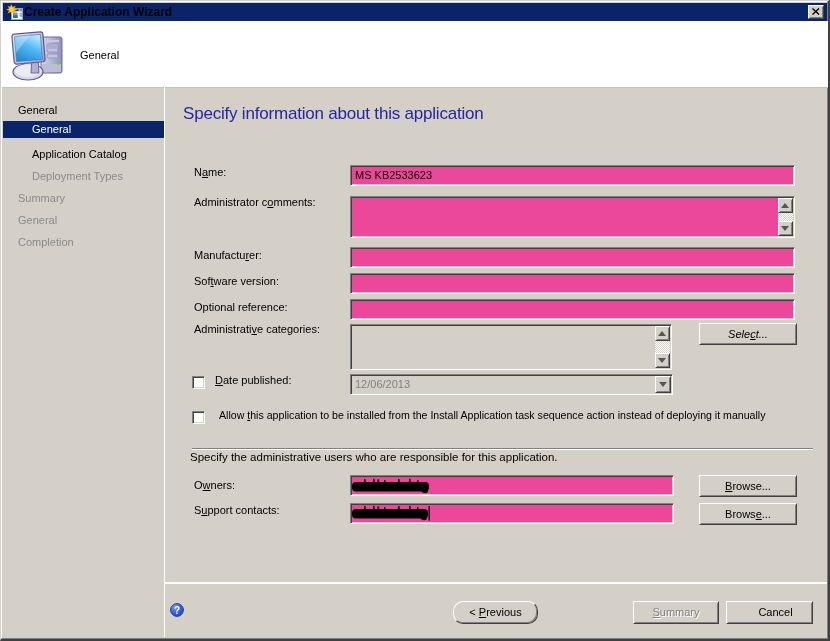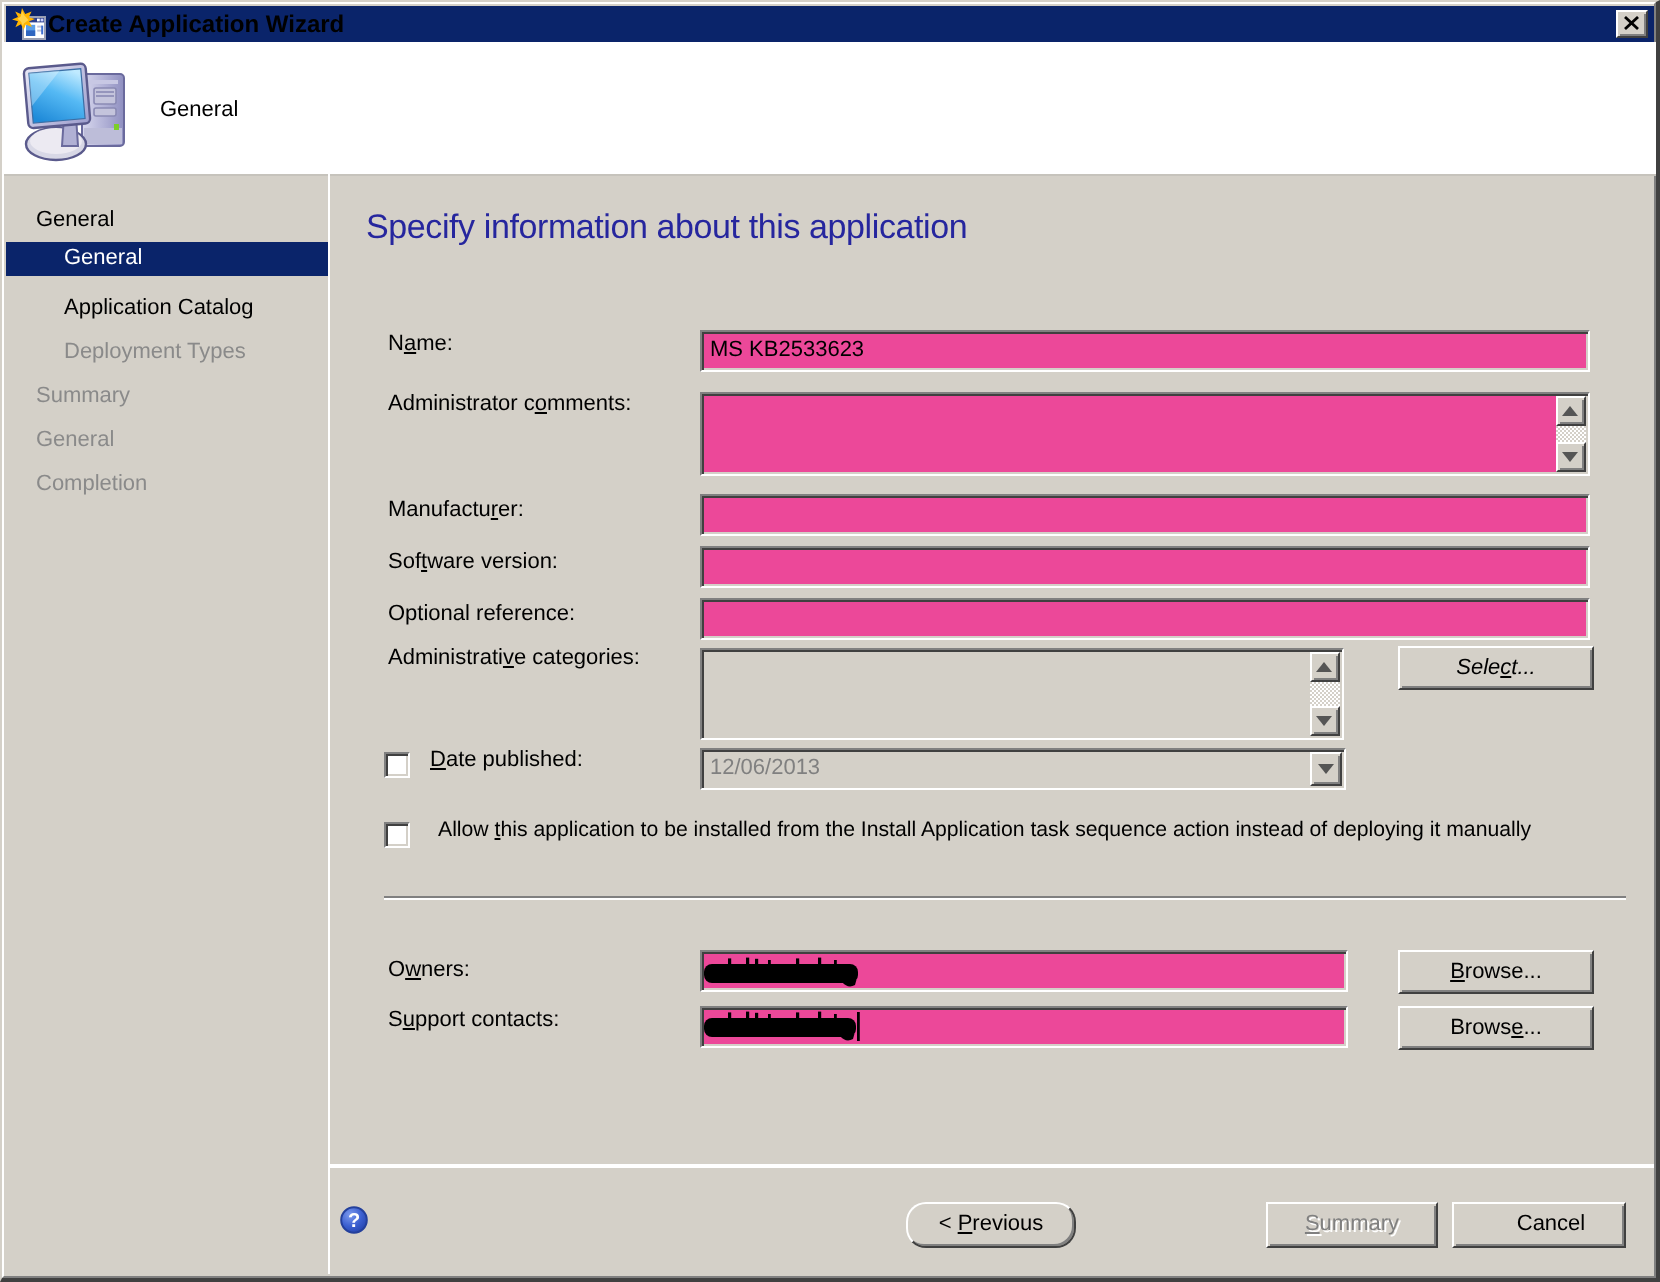--- a/index.html
+++ b/index.html
@@ -188,20 +188,21 @@
   <div class="sb-btn" style="right:1px; top:1px; width:16px; height:17px;"></div>
   <div class="arrow" style="right:5px; top:7px; border-left:4px solid transparent; border-right:4px solid transparent; border-top:5px solid #555;"></div>
 </div>
 
 <div class="checkbox" style="left:191px; top:410px;"></div>
 <div class="abs lbl" style="left:218px; top:408px; font-size:10.6px;">Allow <u>t</u>his application to be installed from the Install Application task sequence action instead of deploying it manually</div>
 
 <div class="abs" style="left:191px; top:447px; width:621px; height:1px; background:#808080;"></div>
 <div class="abs" style="left:191px; top:448px; width:621px; height:1px; background:#fff;"></div>
 
+<div class="abs lbl" style="left:189px; top:450px; font-size:11.5px;">Specify the administrative users who are responsible for this application.</div>
 
 <div class="abs lbl" style="left:193px; top:478px;">O<u>w</u>ners:</div>
 <div class="abs field" style="left:349px; top:474px; width:324px; height:21px;">
   <svg width="85" height="19" style="position:absolute; left:0px; top:0px;" viewBox="0 0 85 19">
     <rect x="1" y="6" width="77" height="9.5" rx="4" fill="#000"></rect>
     <rect x="3" y="8" width="73" height="5" fill="#000"></rect>
     <rect x="13" y="3.2" width="1.6" height="4" fill="#000"></rect>
     <rect x="22" y="2.8" width="1.6" height="5" fill="#000"></rect>
     <rect x="26.5" y="3.4" width="1.6" height="4" fill="#000"></rect>
     <rect x="33" y="4" width="1.4" height="3" fill="#000"></rect>

